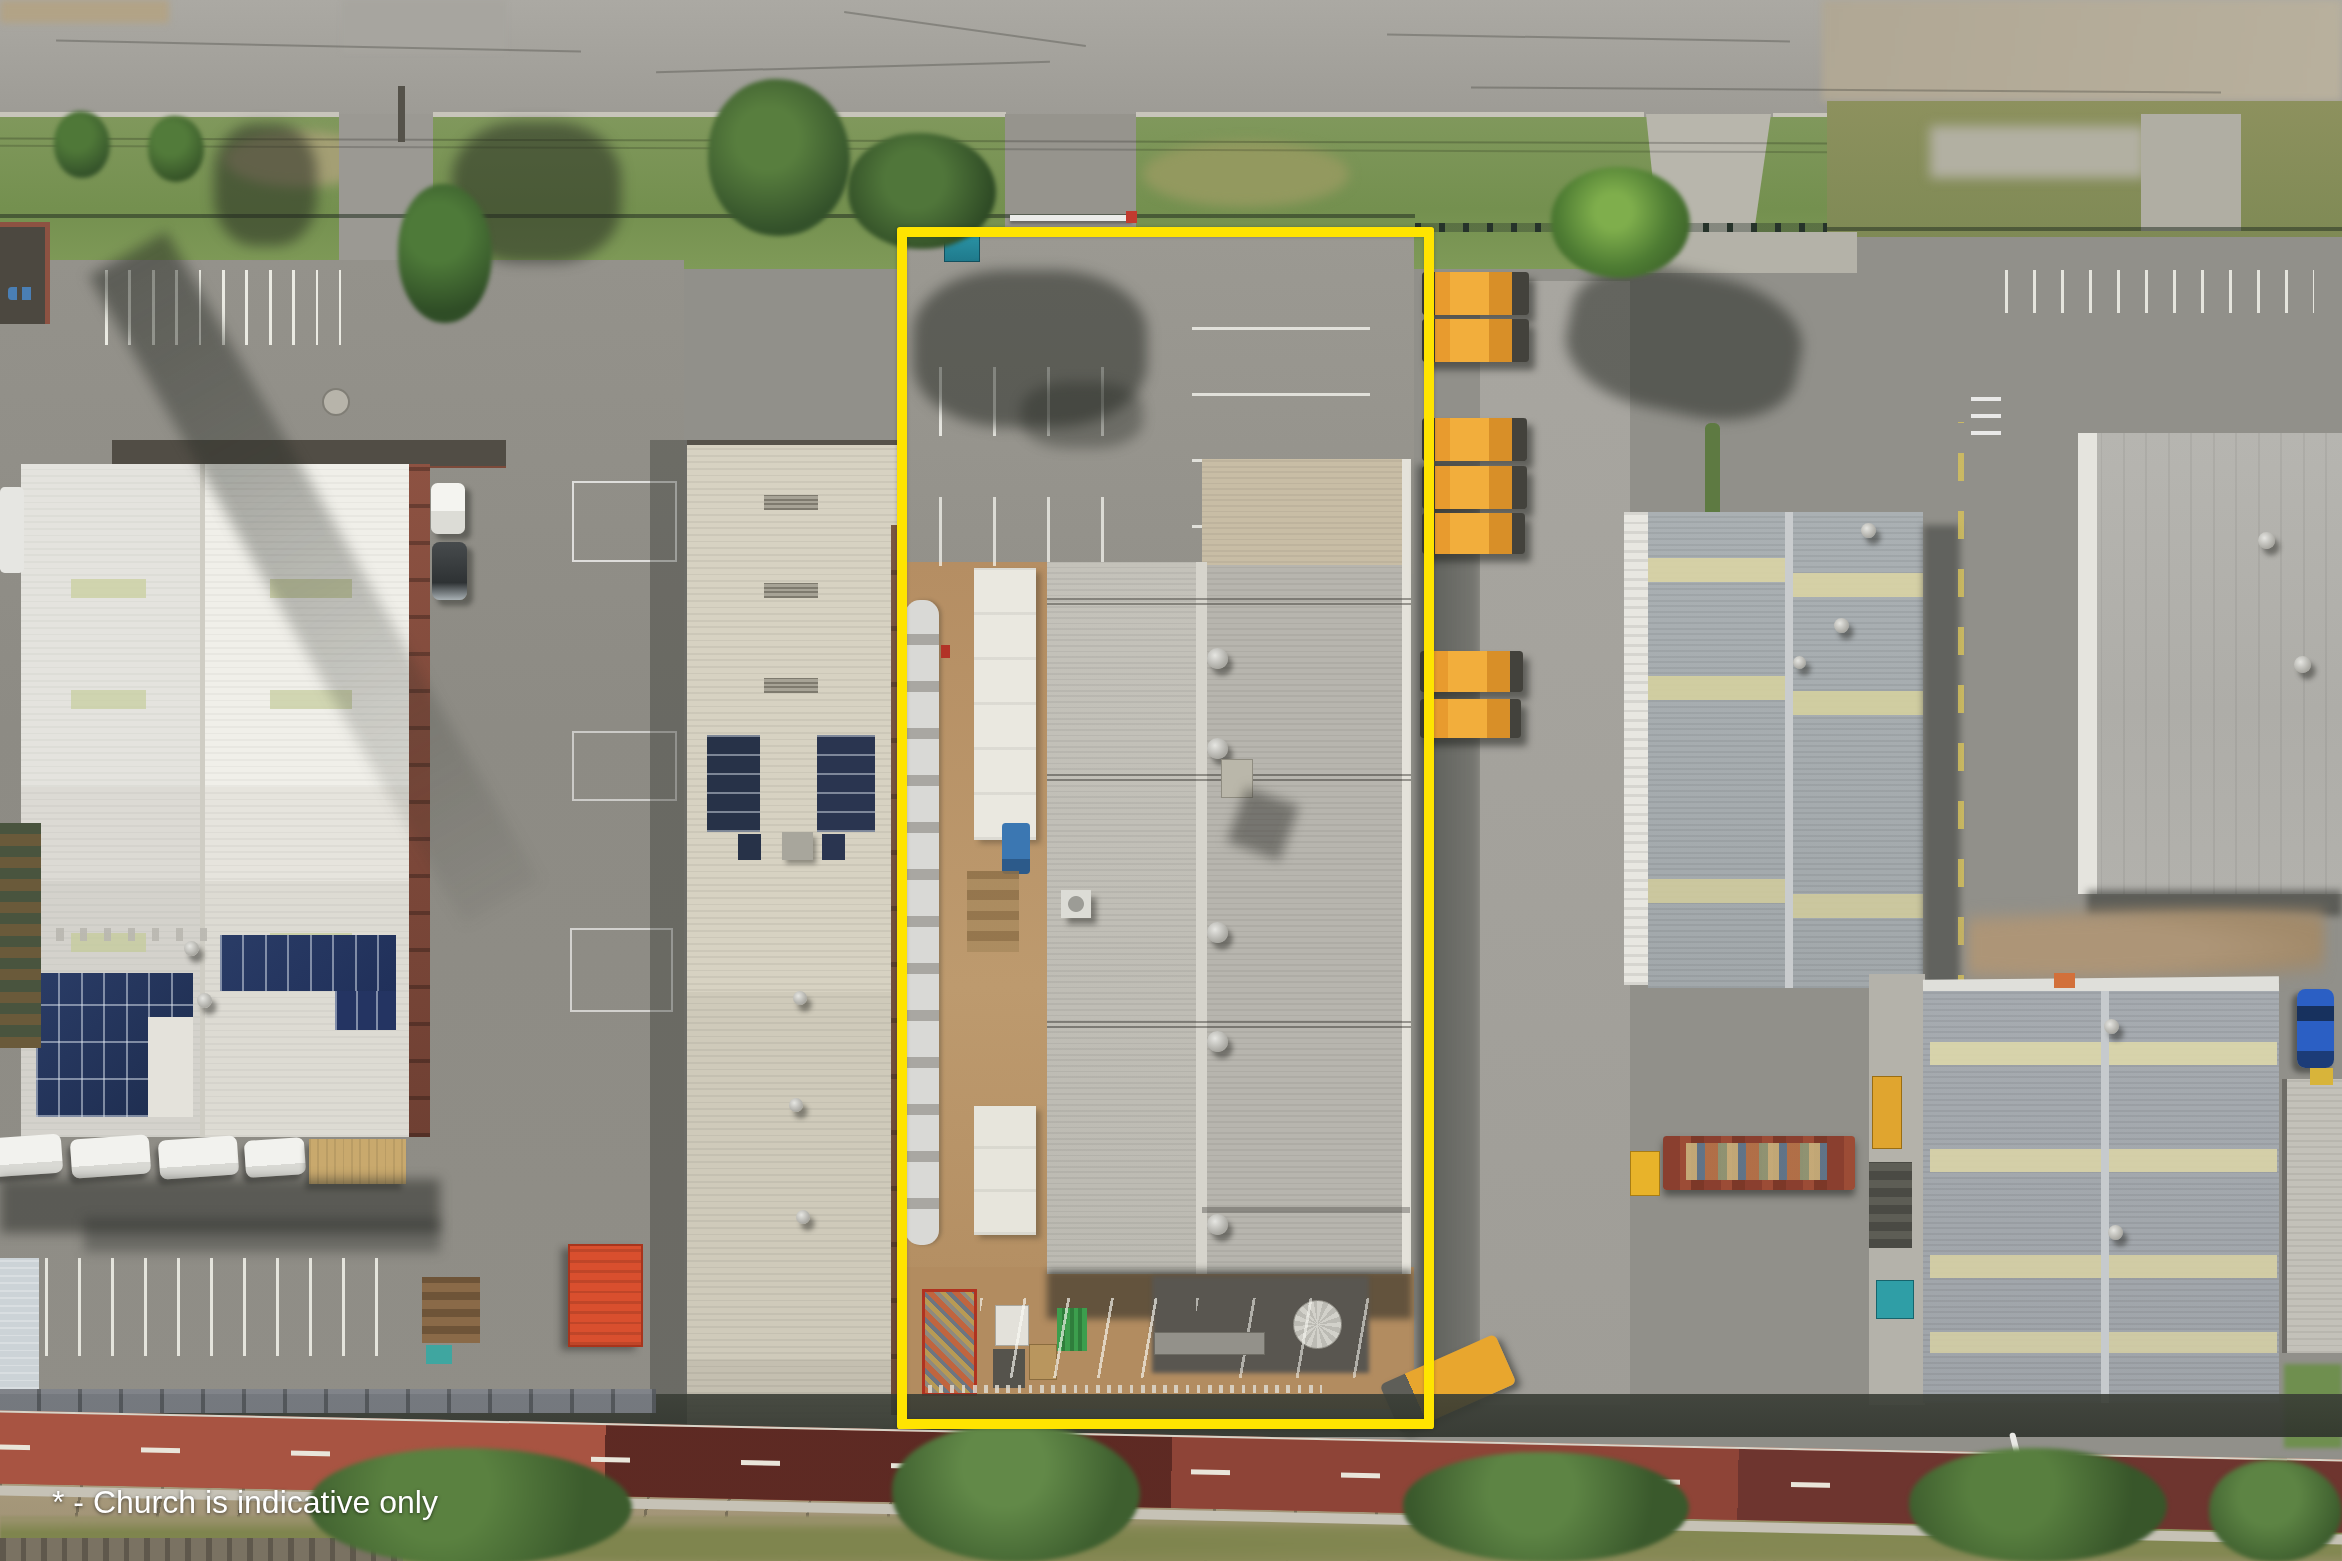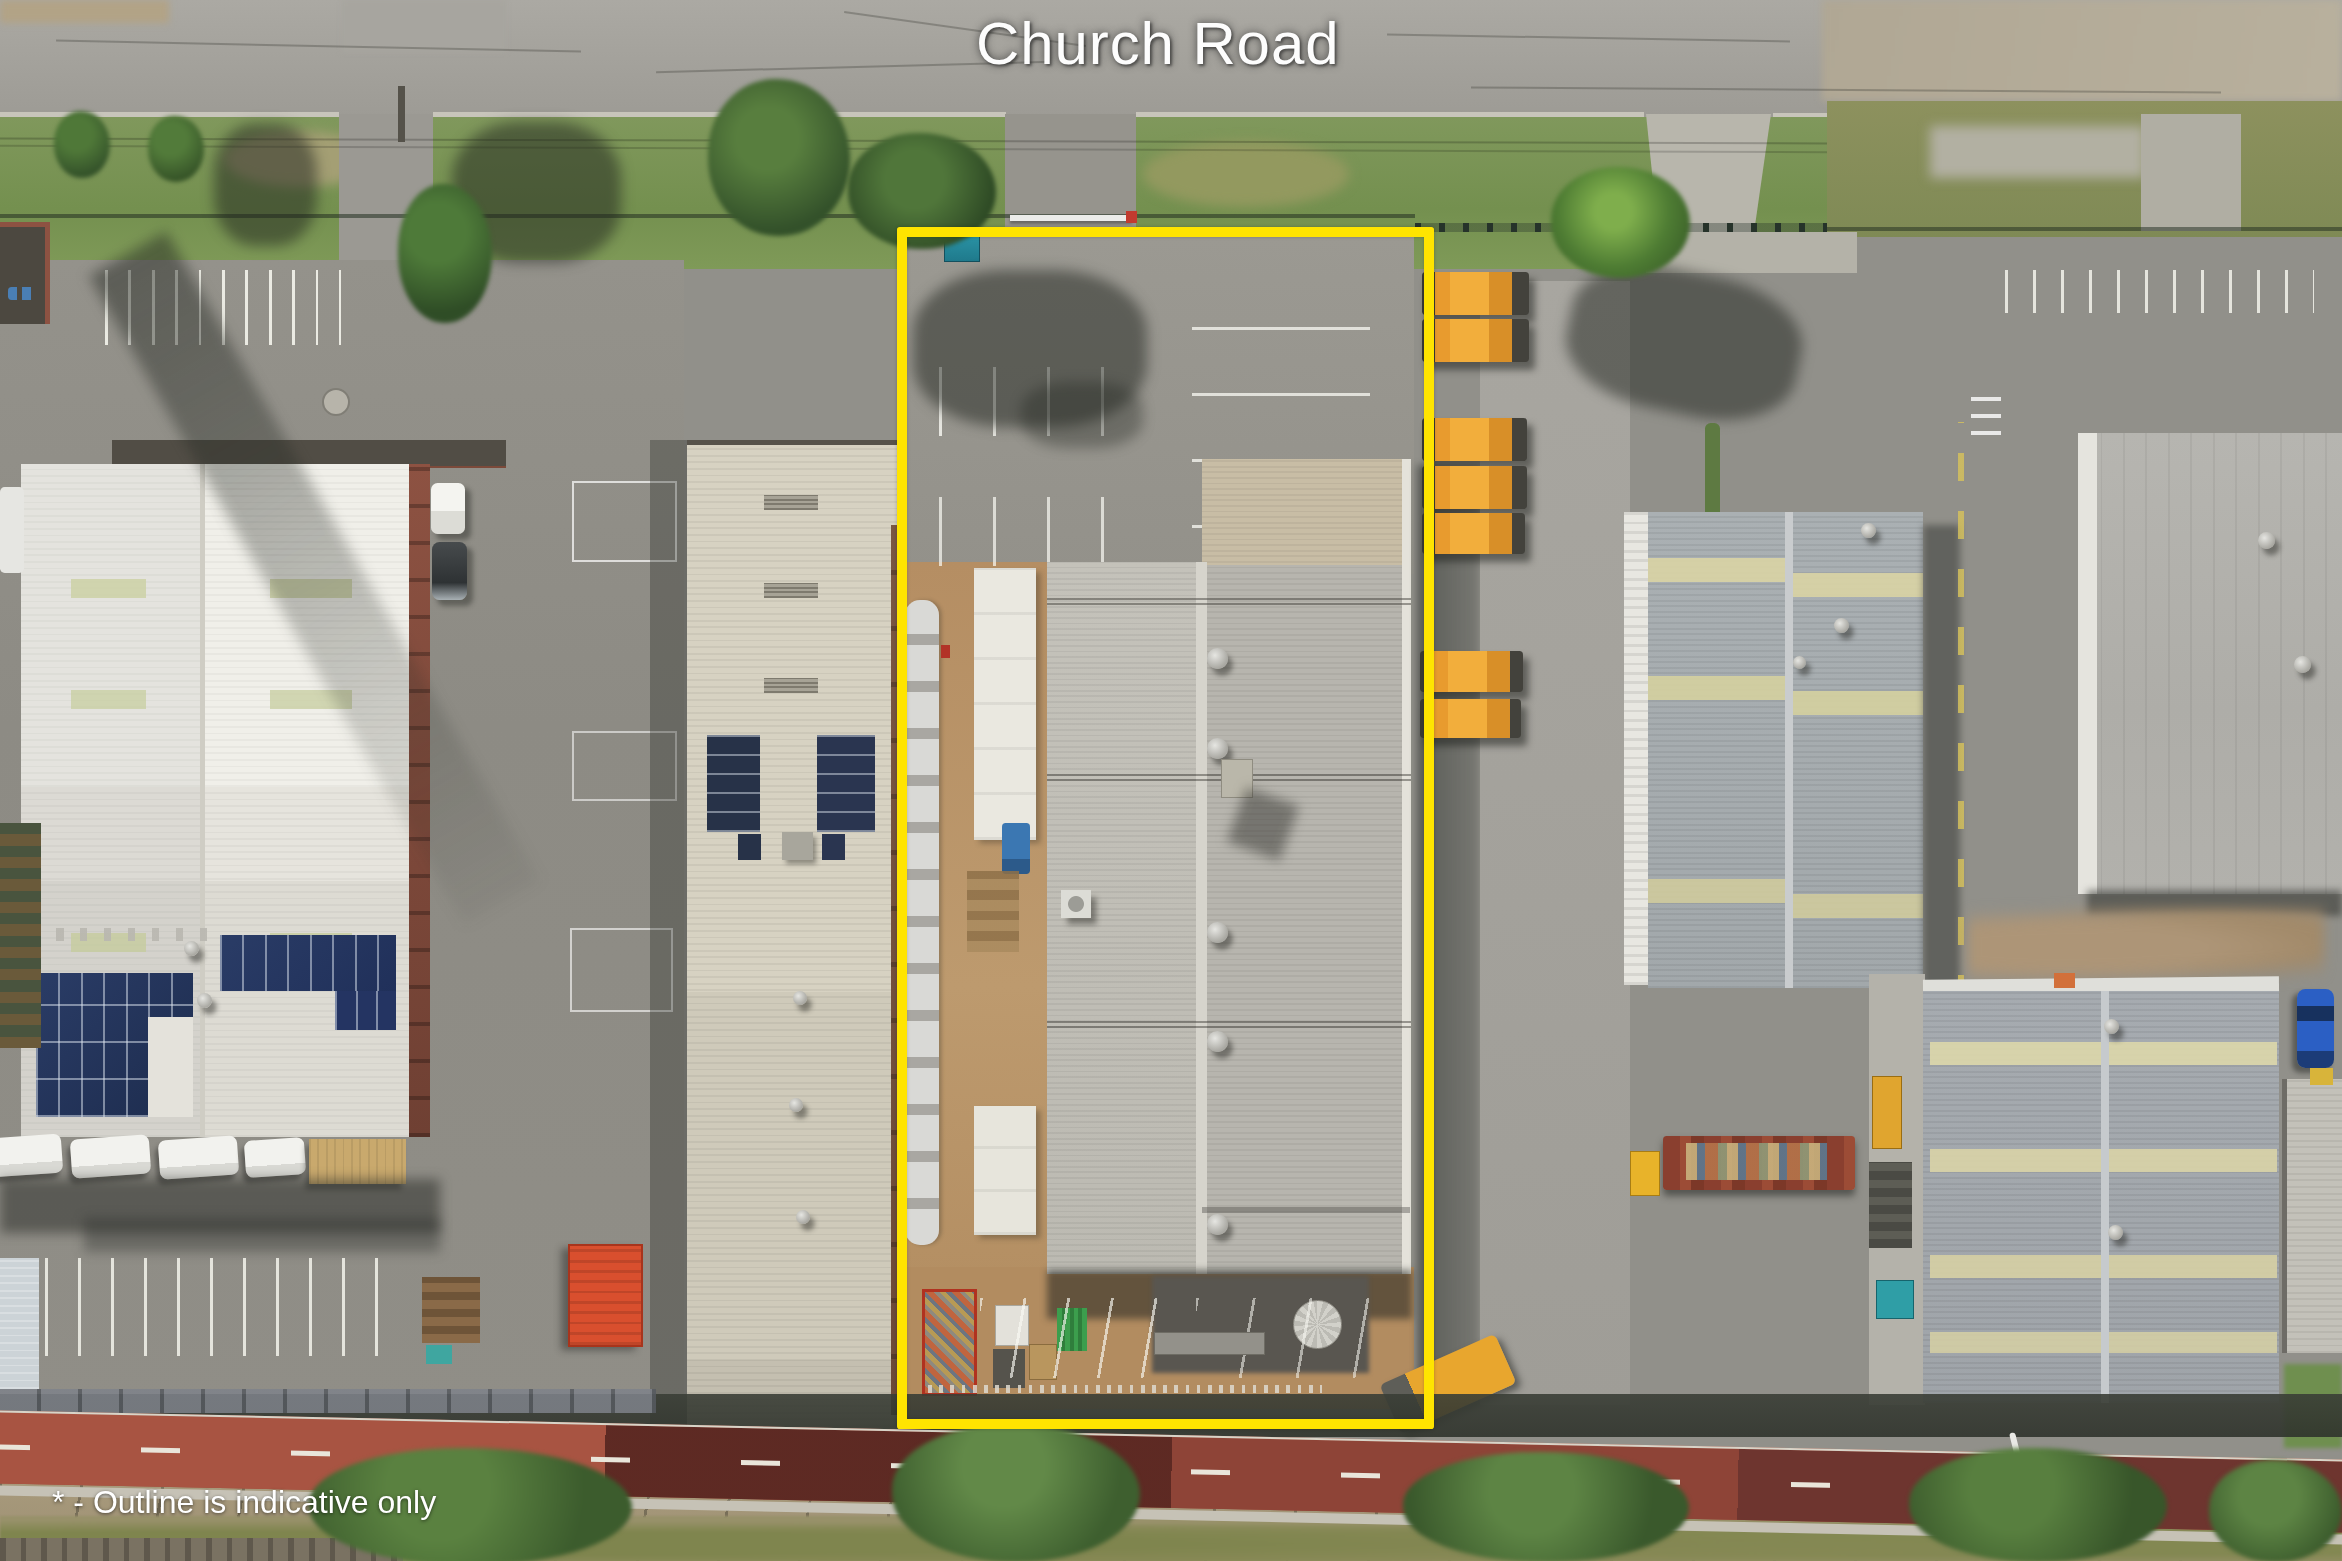--- a/index.html
+++ b/index.html
@@ -300,17 +300,16 @@
   <div class="abs tree" style="left:54px;top:111px;width:56px;height:67px;background:radial-gradient(circle at 40% 35%,#4f7838 0 30%,#34522a 75%);"></div>
   <div class="abs tree" style="left:148px;top:116px;width:56px;height:66px;background:radial-gradient(circle at 40% 35%,#527b3a 0 30%,#365428 75%);"></div>
   <div class="abs shadow" style="left:214px;top:124px;width:103px;height:122px;"></div>
   <div class="abs shadow" style="left:452px;top:122px;width:169px;height:141px;"></div>
   <div class="abs tree" style="left:398px;top:184px;width:94px;height:139px;background:radial-gradient(circle at 42% 35%,#4e7a39 0 28%,#2f4d26 75%);"></div>
   <div class="abs tree" style="left:708px;top:79px;width:142px;height:157px;background:radial-gradient(circle at 42% 38%,#587e3e 0 25%,#33512a 72%);"></div>
   <div class="abs tree" style="left:848px;top:133px;width:148px;height:116px;background:radial-gradient(circle at 45% 40%,#50763a 0 28%,#2e4a25 75%);"></div>
 
   <div class="abs" id="property-outline" style="left:897px;top:227px;width:517px;height:1182px;"></div>
 
-  <div class="abs" id="road-label" style="left:976px;top:9.4px;">Church Road</div>
-  <div class="abs" id="disclaimer-label" style="left:52px;top:1484px;">* - Outline is indicative only</div>
+  <div class="abs" id="disclaimer-label" style="left:52px;top:1484px;">* - Church is indicative only</div>
 
 </div>
 
 
 </body></html>

